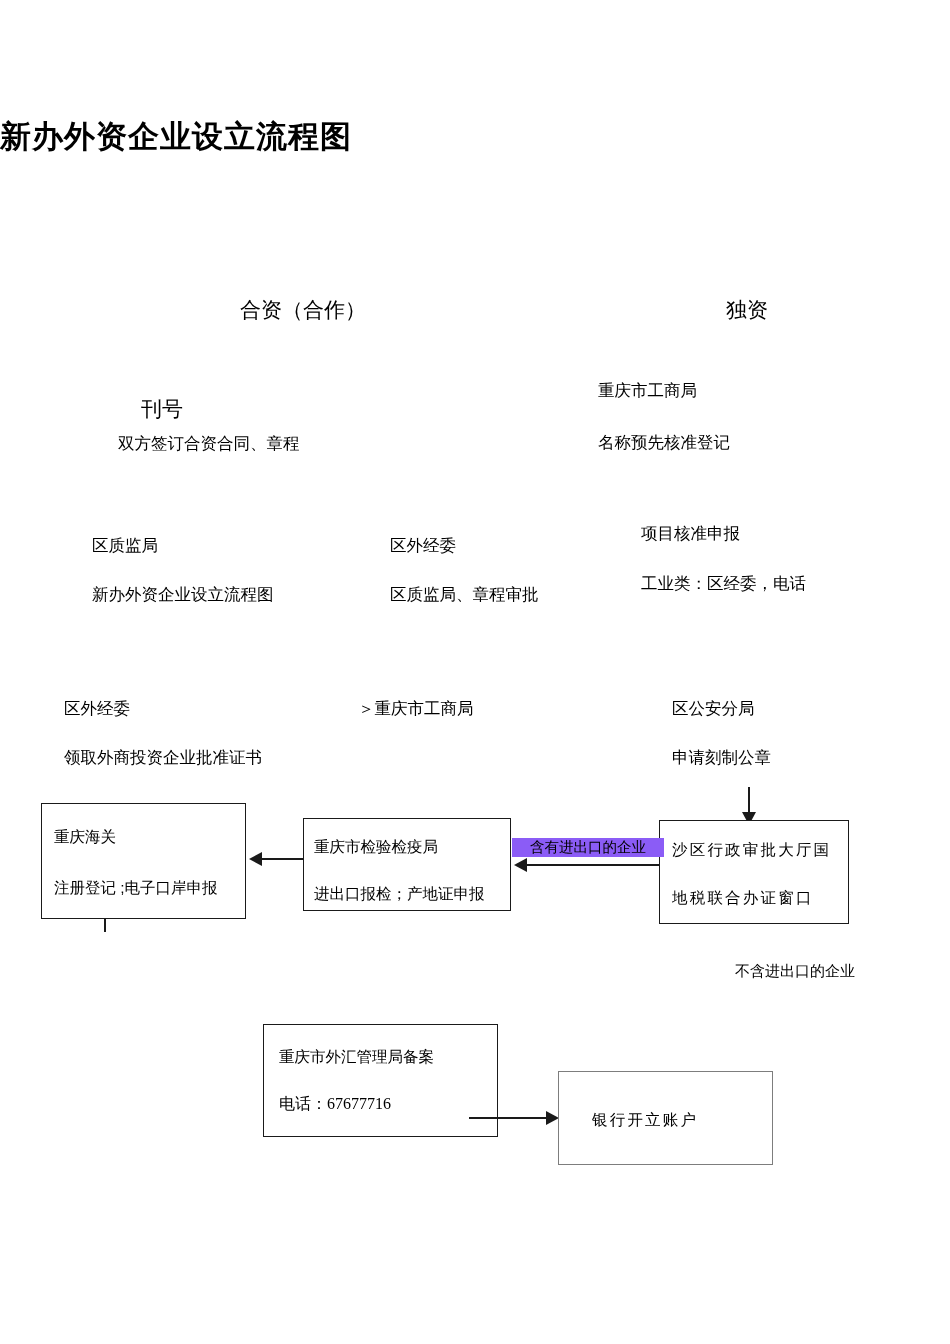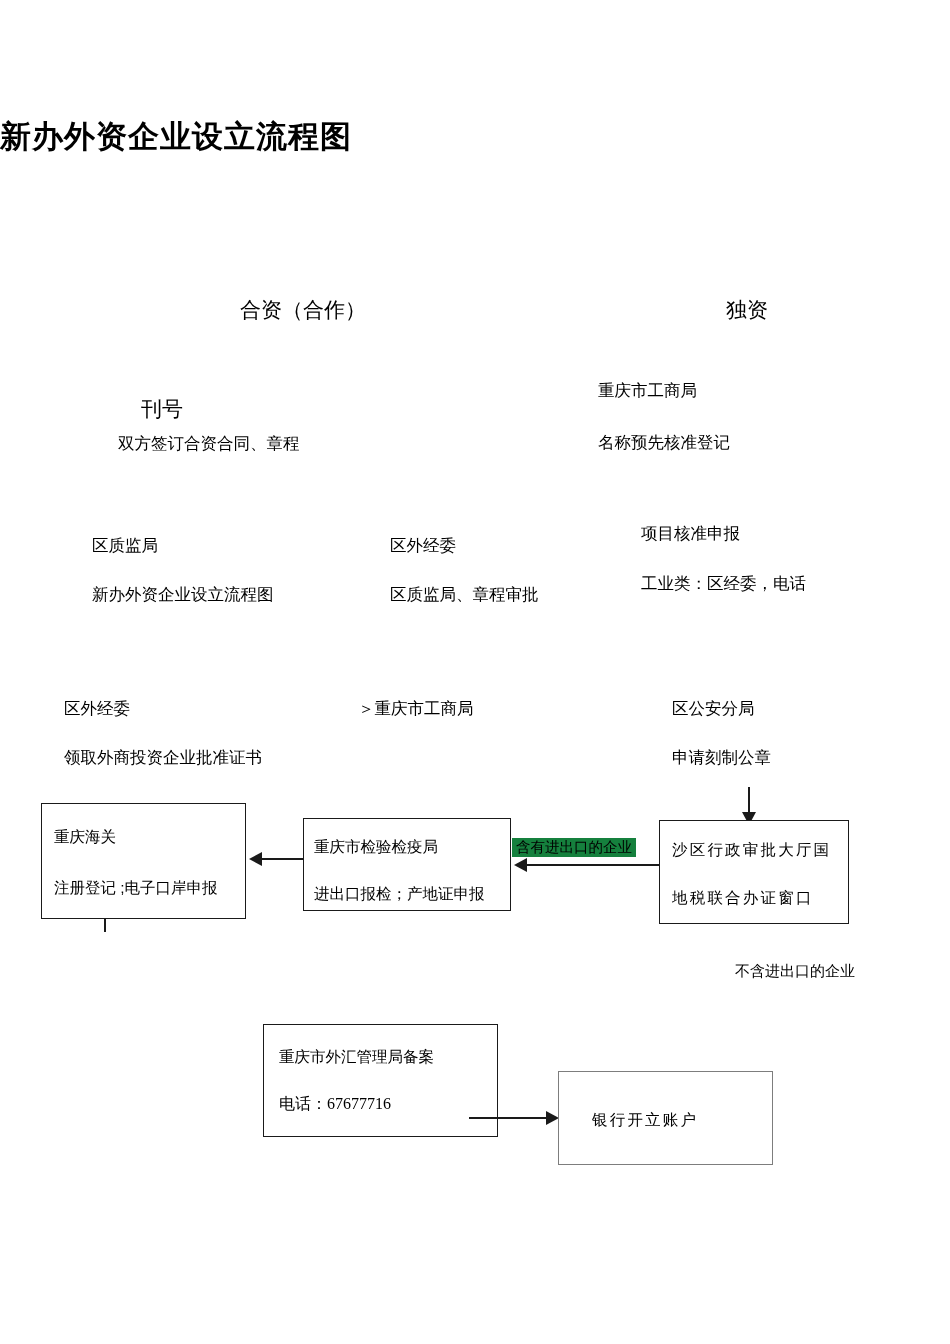--- a/index.html
+++ b/index.html
@@ -100,22 +100,22 @@
     width: 0; height: 0;
     border-left: 7px solid transparent;
     border-right: 7px solid transparent;
     border-top: 13px solid #1a1a1a;
   }
   .edge-label {
     position: absolute;
     font-size: 14.5px;
     line-height: 1.3;
     white-space: nowrap;
-    background: #15803d;
-    padding: 0 4px;
+    background: #8b5cf6;
+    padding: 0 18px;
   }
 </style>
 </head>
 <body>
 
 <div id="page">
 
   <div class="abs doc-title">新办外资企业设立流程图</div>
 
   <div class="abs section-head" style="left:240px; top:296px;">合资（合作）</div>

